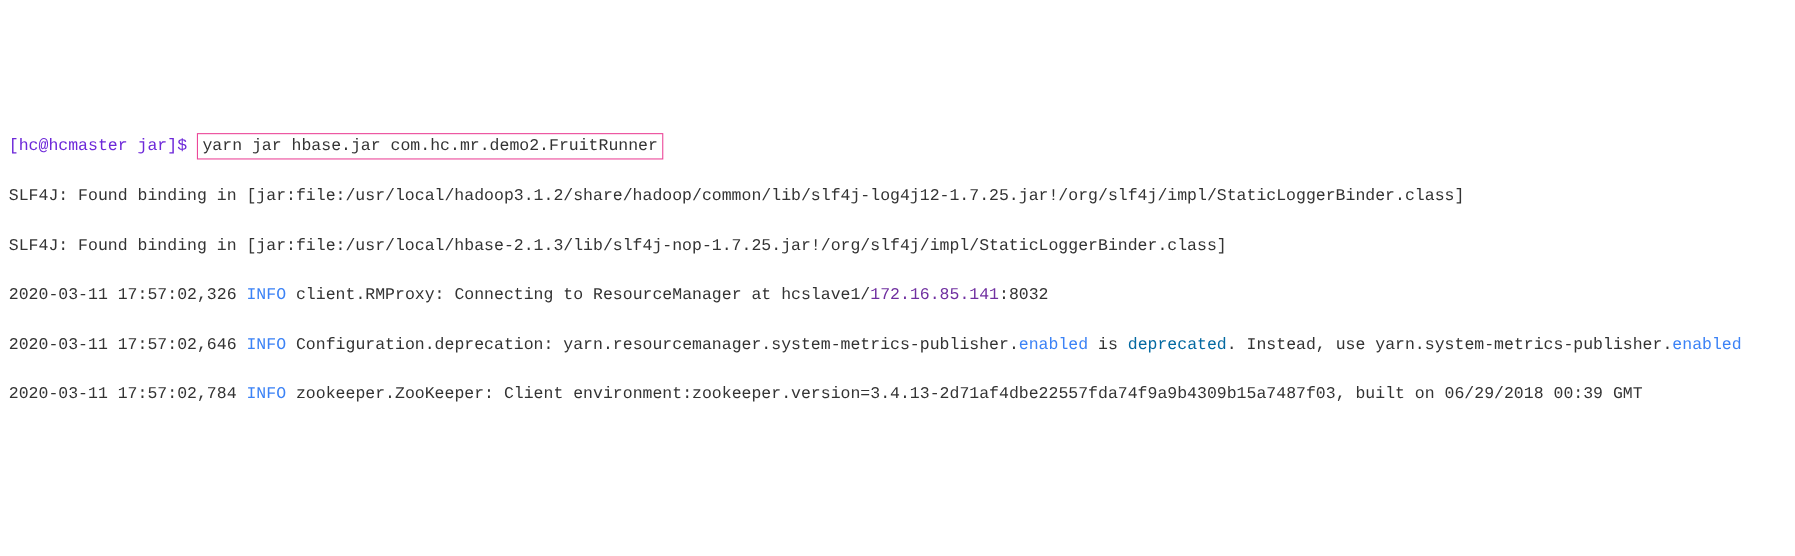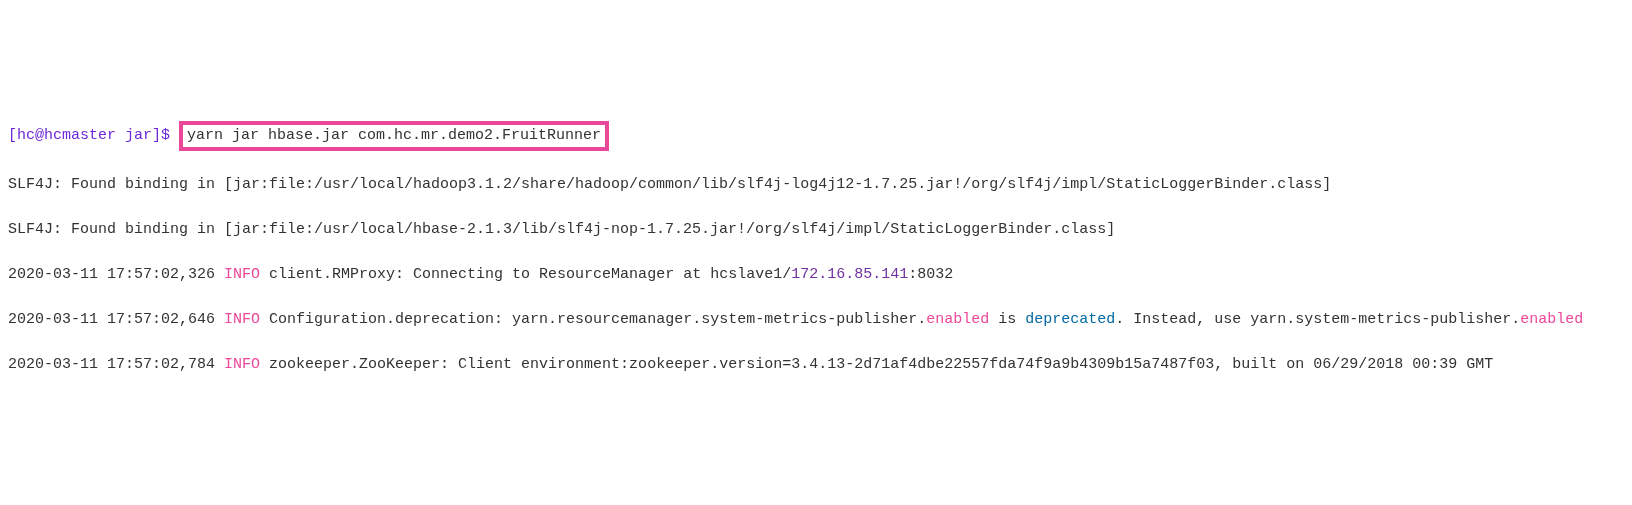--- a/index.html
+++ b/index.html
@@ -13,26 +13,26 @@
       white-space: pre-wrap;
       word-wrap: break-word;
     }
     .terminal {
       width: 100%;
     }
     .prompt {
       color: #6d28d9;
     }
     .highlight-box {
-      border: 4px solid #ec4899;
+      border: 1px solid #ec4899;
       padding: 0 4px;
       display: inline-block;
     }
     .cyan {
-      color: #ec4899;
+      color: #3b82f6;
       text-align: center;
     }
     .purple {
       color: #7030a0;
     }
     .yellow-green {
       color: #0369a1;
     }
     .underline {
       text-decoration: underline;

